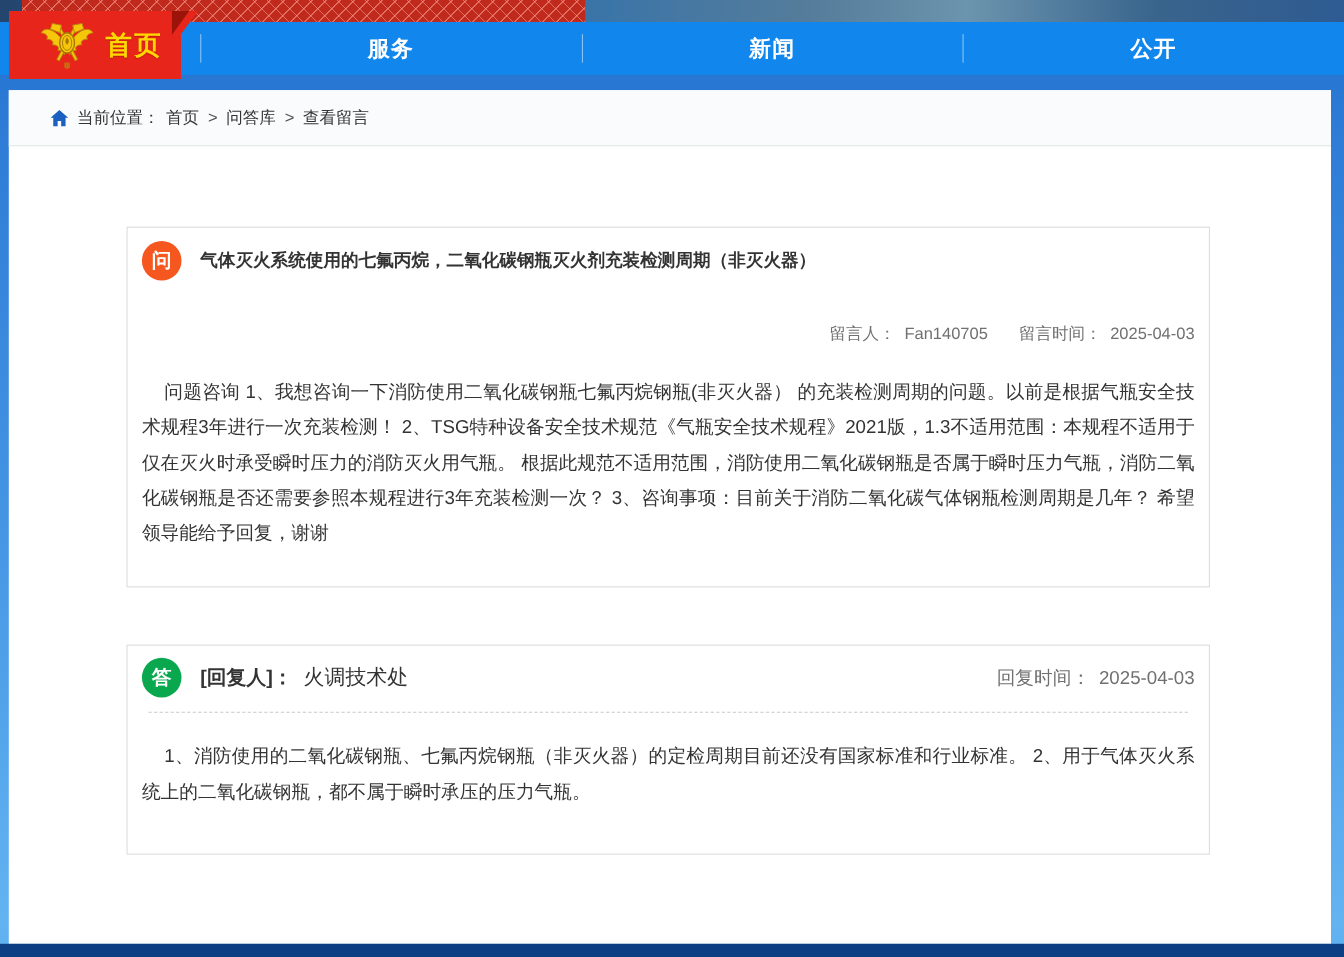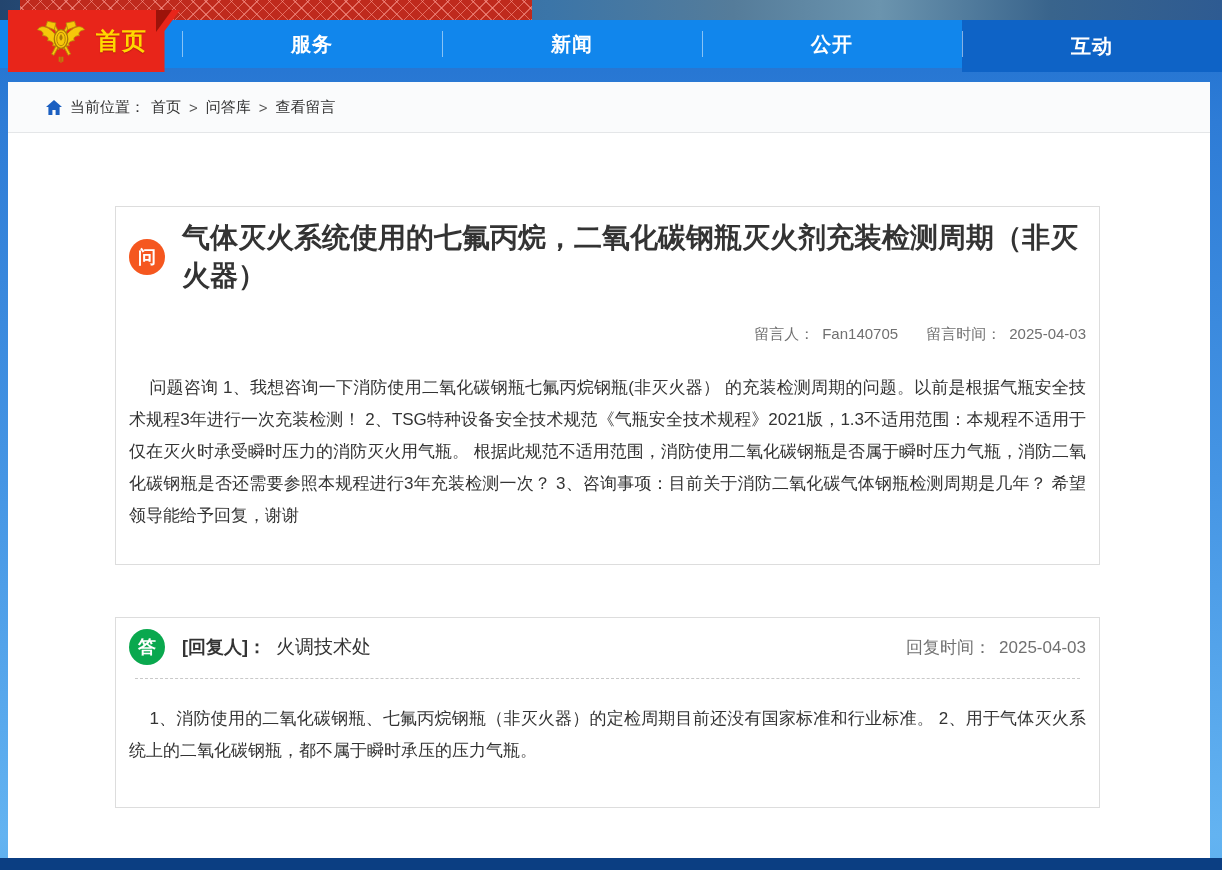--- a/index.html
+++ b/index.html
@@ -50,23 +50,23 @@
 
   .card{border:1px solid #ddd;background:#fff;box-sizing:border-box;}
   .question-card{margin-top:73px;padding:12px 13px 32px 13px;}
   .answer-card{margin-top:52px;padding:11px 13px 40px 13px;}
 
   .card-head{display:flex;align-items:center;}
   .badge{width:36px;height:36px;border-radius:50%;flex:0 0 36px;
     display:flex;align-items:center;justify-content:center;color:#fff;font-size:18px;font-weight:bold;}
   .badge-q{background:#f5571f;}
   .badge-a{background:#0aa84e;}
-  .q-title{margin-left:17px;font-size:28px;font-weight:bold;color:#333;}
+  .q-title{margin-left:17px;font-size:16px;font-weight:bold;color:#333;}
 
-  .q-meta{margin-top:30px;text-align:right;font-size:15px;color:#707070;}
+  .q-meta{margin-top:39px;text-align:right;font-size:15px;color:#707070;}
   .q-meta .meta-val{margin-left:8px;}
   .q-meta .meta-group + .meta-group{margin-left:24px;}
   .meta-group{display:inline-block;}
 
   .qa-body{margin-top:28px;font-size:17px;line-height:32px;color:#333;
     text-align:justify;text-indent:1.2em;}
 
   .a-head{display:flex;align-items:center;}
   .a-replier-label{margin-left:17px;font-size:18px;font-weight:bold;color:#333;}
   .a-replier{margin-left:10px;font-size:19px;color:#333;}
@@ -81,21 +81,20 @@
 <div class="viewport">
 
   <div class="hero-strip">
     <div class="hero-lattice"></div>
   </div>
 
   <div class="navbar">
     <div class="nav-item">服务</div>
     <div class="nav-item">新闻</div>
     <div class="nav-item">公开</div>
-    <div class="nav-item active">互动</div>
   </div>
 
   <div class="home-tab">
     <div class="tab-bg"></div>
     <div class="tab-fold"></div>
     <div class="tab-inner">
       <span>
         <svg width="54" height="50" viewBox="0 0 64 58">
           <g fill="#f6c60a" stroke="#b8870a" stroke-width="1">
 

